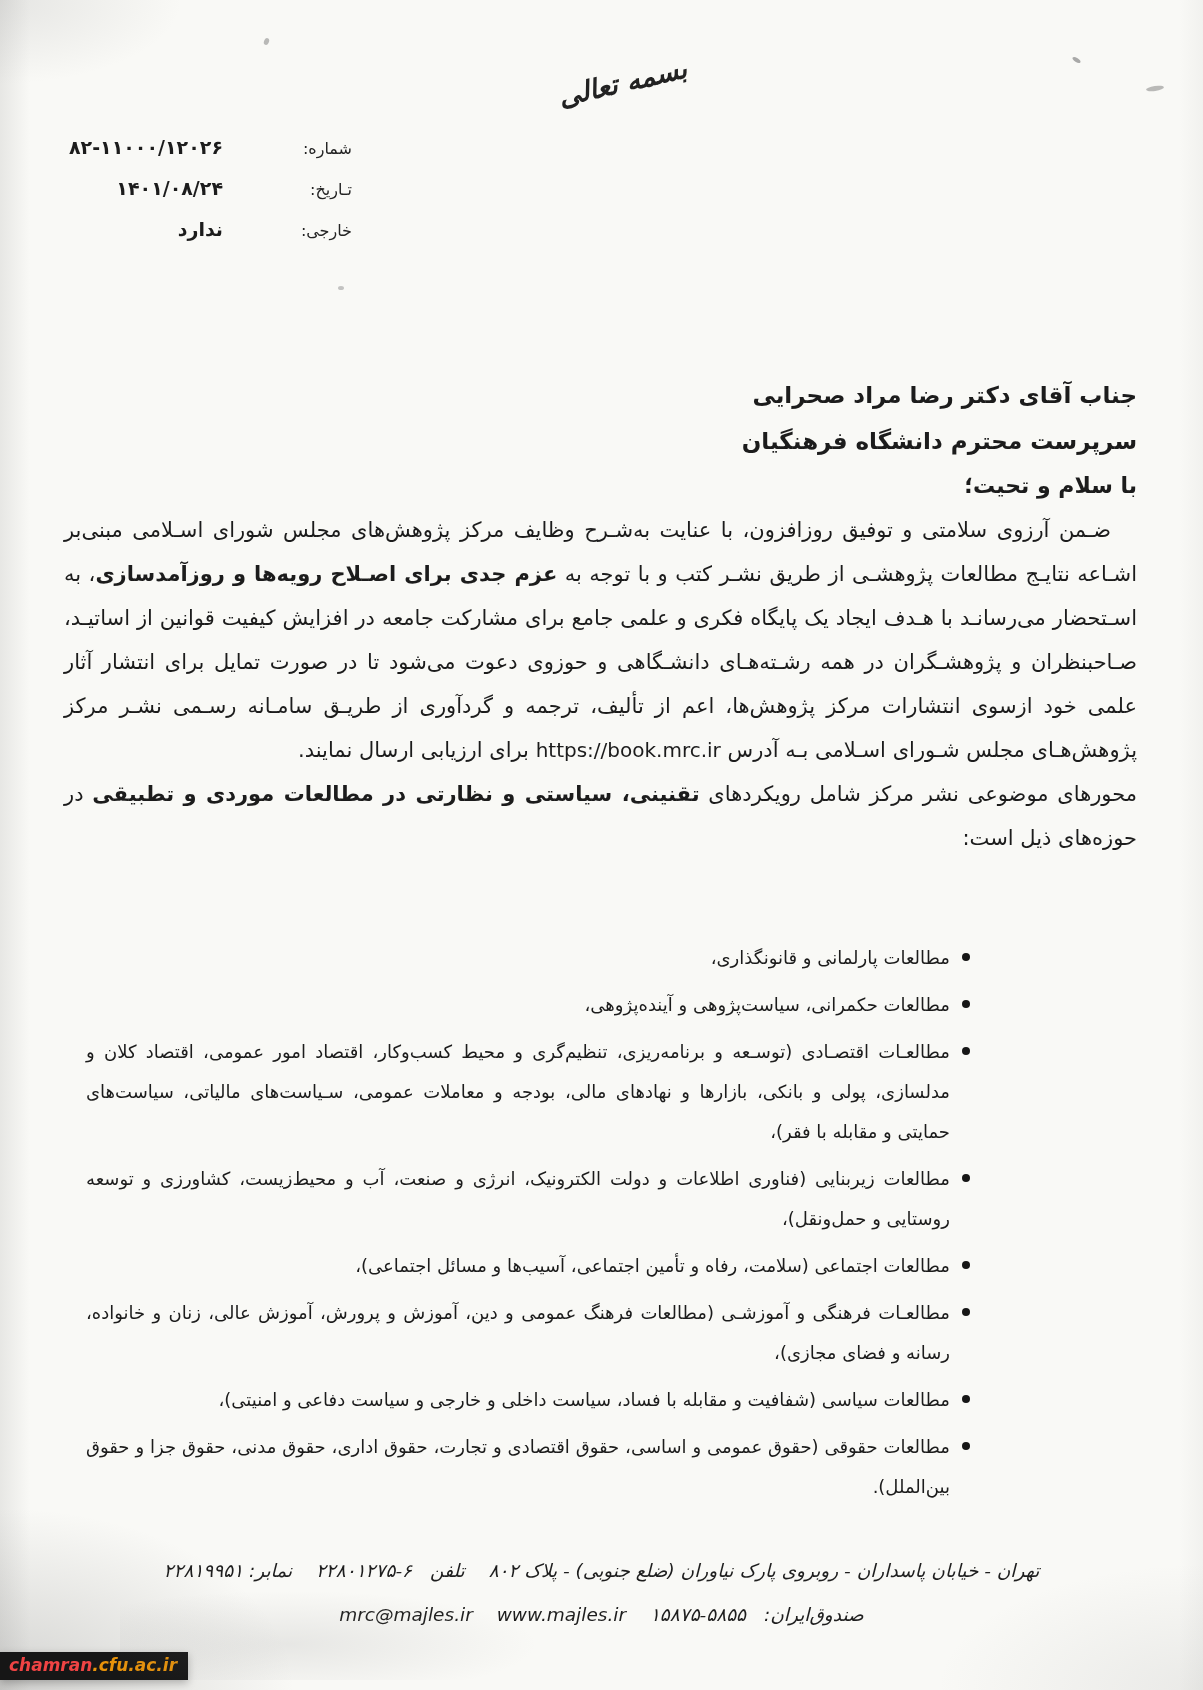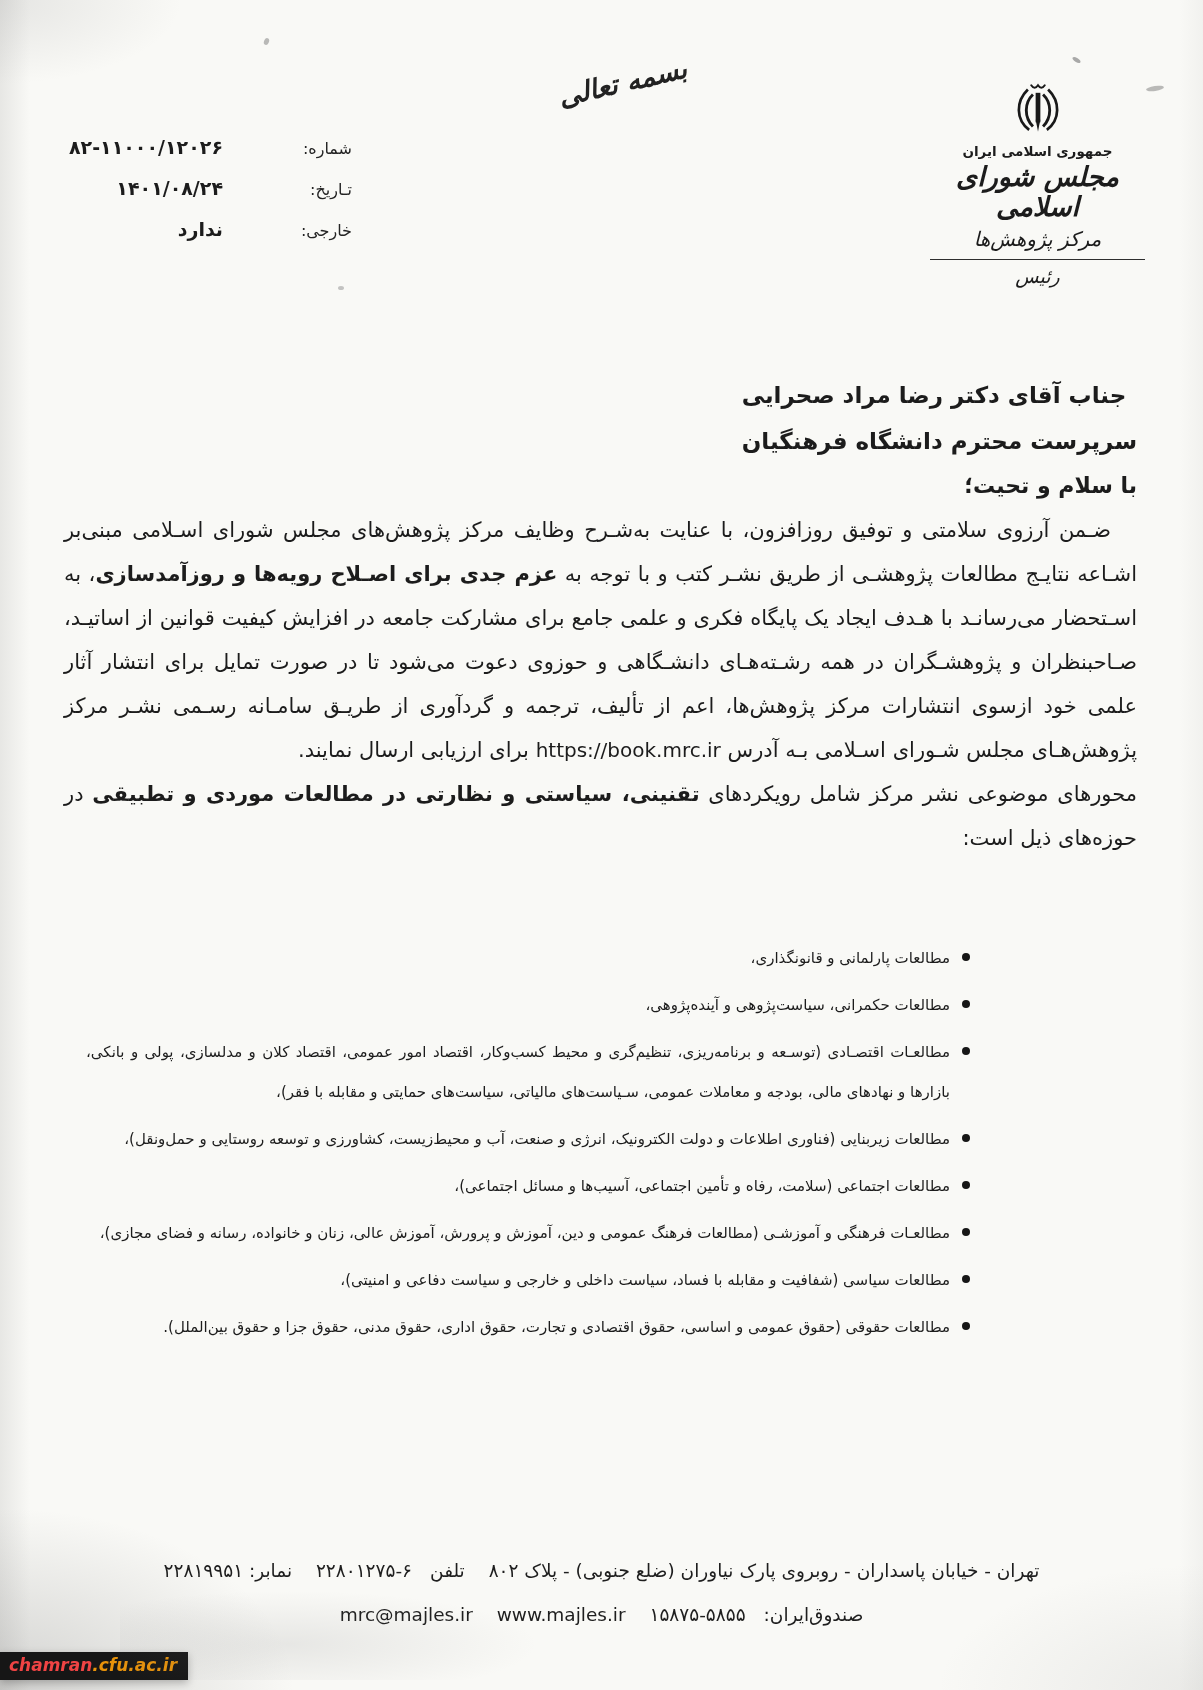--- a/index.html
+++ b/index.html
@@ -33,41 +33,41 @@
   .lh-majles  { font-size:27px; font-weight:bold; font-style:italic; line-height:1.12; margin-top:3px; }
   .lh-center  { font-size:20px; font-style:italic; margin-top:5px; }
   .lh-divider { border:0; border-top:1.6px solid #2e2e2e; margin:8px -5px 0 -5px; }
   .lh-role    { font-size:19px; font-style:italic; margin-top:5px; }
   
   .meta { position:absolute; left:52px; top:136px; width:300px; }
   .meta-row { display:flex; align-items:baseline; margin-bottom:19px; }
   .meta-label { width:72px; font-size:16px; color:#242424; }
   .meta-value { margin-right:57px; font-size:19px; font-weight:bold; white-space:nowrap; }
   
-  .recipient { position:absolute; right:66px; top:372px; text-align:left;
+  .recipient { position:absolute; right:66px; top:372px; text-align:right;
                font-size:23px; font-weight:bold; line-height:46px; }
   .salutation { position:absolute; right:66px; top:473px; font-size:22px; font-weight:bold; }
   
   .body-text { position:absolute; right:66px; left:64px; top:508px;
                font-size:21px; line-height:44px; text-align:justify; }
   .body-text p.p1 { text-indent:26px; }
   .body-text b { font-weight:bold; }
   .url { font-size:20px; }
   
   .bullets { position:absolute; right:253px; left:86px; top:938px;
-             font-size:15px; line-height:40px; text-align:justify; }
+             font-size:18px; line-height:40px; text-align:justify; }
   .bullet-item { position:relative; margin-bottom:7px; }
   .bullet-dot { position:absolute; right:-20px; top:15px; width:8px; height:8px;
                 border-radius:50%; background:#161616; }
   
   .footer-line1, .footer-line2 { position:absolute; left:0; right:0; text-align:center;
                                  font-size:18.5px; color:#1e1e1e; }
   .footer-line1 { top:1560px; }
   .footer-line2 { top:1604px; }
-  .footer-line1 > span, .footer-line2 > span { margin:16px 9px; white-space:nowrap; }
+  .footer-line1 > span, .footer-line2 > span { margin:16px 9px; white-space:nowrap;font-style:italic; }
   .ltr { direction:ltr; unicode-bidi:isolate; }
   
   .watermark { position:absolute; left:0; top:1652px; background:#161616;
                padding:3px 11px 5px 9px; font-weight:bold; font-style:italic;
                font-size:17px; white-space:nowrap; box-shadow:0 3px 8px rgba(0,0,0,.25); }
   .wm-white  { color:#ef4444; }
   .wm-orange { color:#e8920a; }
   
   .speck { position:absolute; background:#8d8d8d; border-radius:50%; opacity:.75; }
   .speck.s1 { left:1072px; top:58px;  width:9px;  height:4px; transform:rotate(32deg); }
@@ -77,38 +77,20 @@
   .smudge { position:absolute; left:120px; top:1590px; width:420px; height:90px;
             background:radial-gradient(ellipse at 40% 60%, rgba(120,120,120,.14), rgba(120,120,120,0) 70%); }
 </style>
 </head>
 <body>
 
 <div class="page">
 
   <div class="bismillah">بسمه تعالی</div>
 
-  <div class="letterhead">
-    <span>
-      <svg viewBox="0 0 64 66" width="54" height="56" aria-hidden="true">
-        <path d="M24 6 q4 6 8 0 q4 6 8 0" fill="none" stroke="#191919" stroke-width="2.4" stroke-linecap="round"></path>
-        <path d="M32 15 V 50" fill="none" stroke="#191919" stroke-width="5.6"></path>
-        <path d="M29.3 47 L32 61 L34.7 47 Z" fill="#191919"></path>
-        <path d="M26 17 C15.5 27 15.5 44 26 55" fill="none" stroke="#191919" stroke-width="3.4"></path>
-        <path d="M38 17 C48.5 27 48.5 44 38 55" fill="none" stroke="#191919" stroke-width="3.4"></path>
-        <path d="M20 11 C5.5 25 5.5 47 21.5 59" fill="none" stroke="#191919" stroke-width="3.2"></path>
-        <path d="M44 11 C58.5 25 58.5 47 42.5 59" fill="none" stroke="#191919" stroke-width="3.2"></path>
-      </svg>
-    </span>
-    <div class="lh-country">جمهوری اسلامی ایران</div>
-    <div class="lh-majles">مجلس شورای اسلامی</div>
-    <div class="lh-center">مرکز پژوهش‌ها</div>
-    <hr class="lh-divider">
-    <div class="lh-role">رئیس</div>
-  </div>
 
   <div class="meta">
     <div class="meta-row">
       <span class="meta-label">شماره:</span>
       <span class="meta-value ltr" dir="ltr">۸۲-۱۱۰۰۰/۱۲۰۲۶</span>
     </div>
     <div class="meta-row">
       <span class="meta-label">تـاریخ:</span>
       <span class="meta-value ltr" dir="ltr">۱۴۰۱/۰۸/۲۴</span>
     </div>

